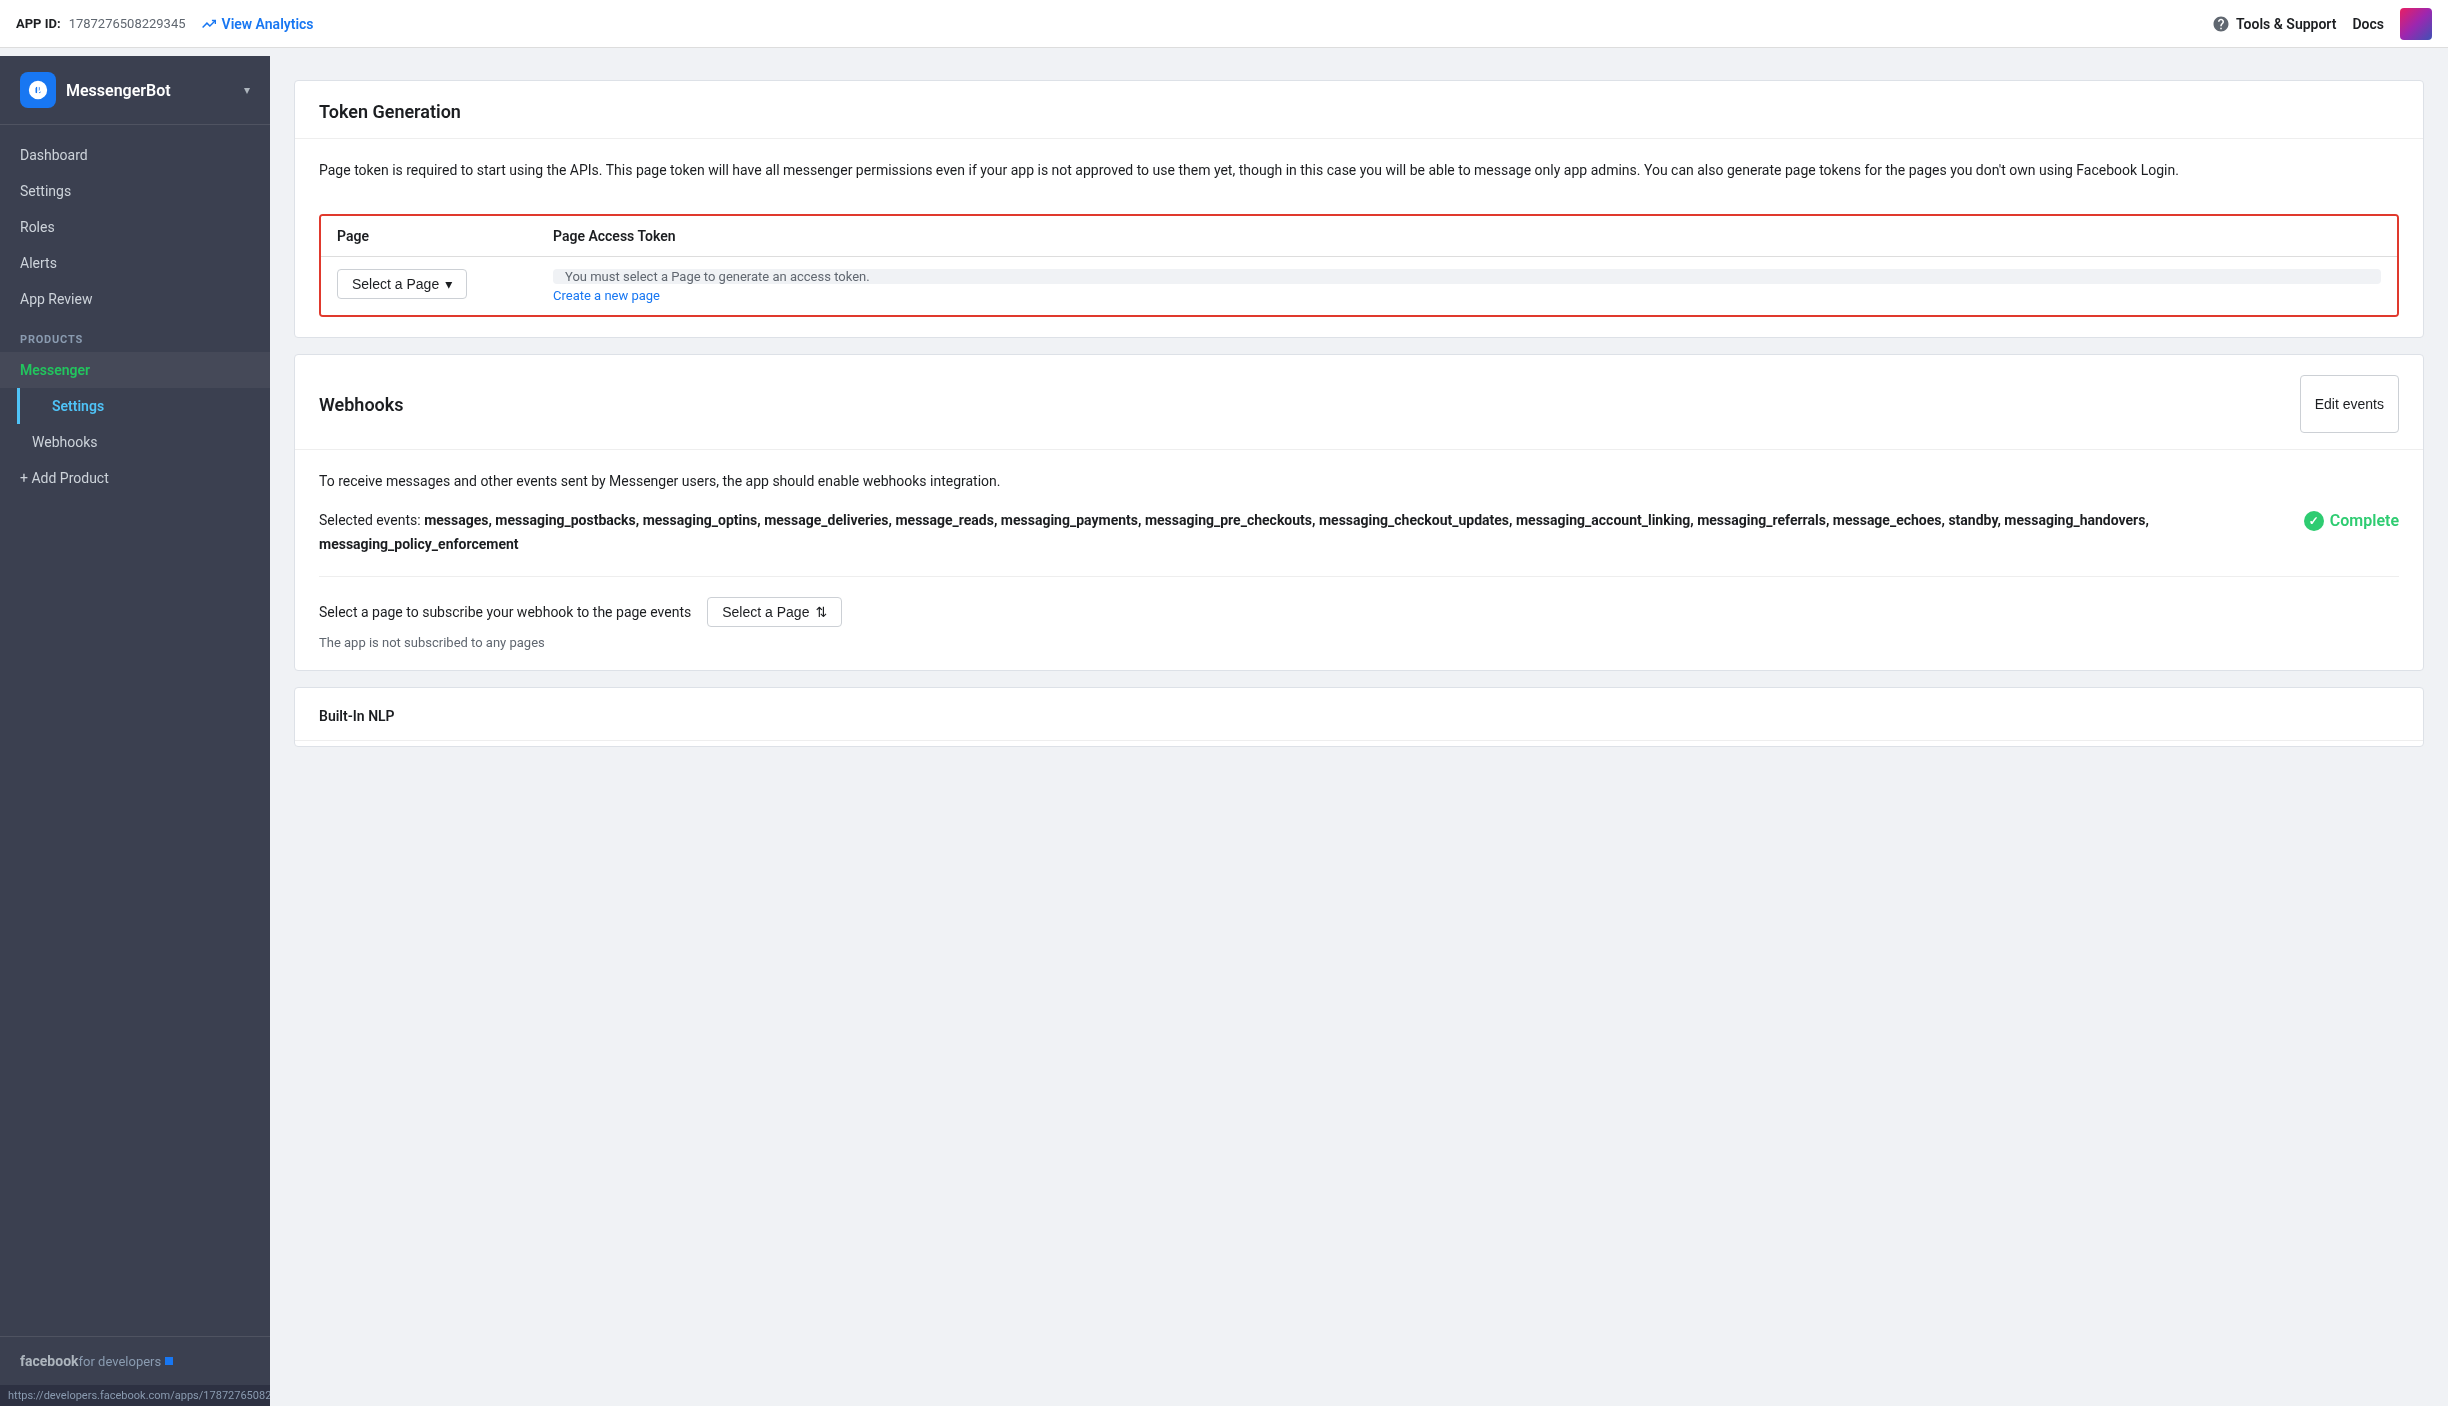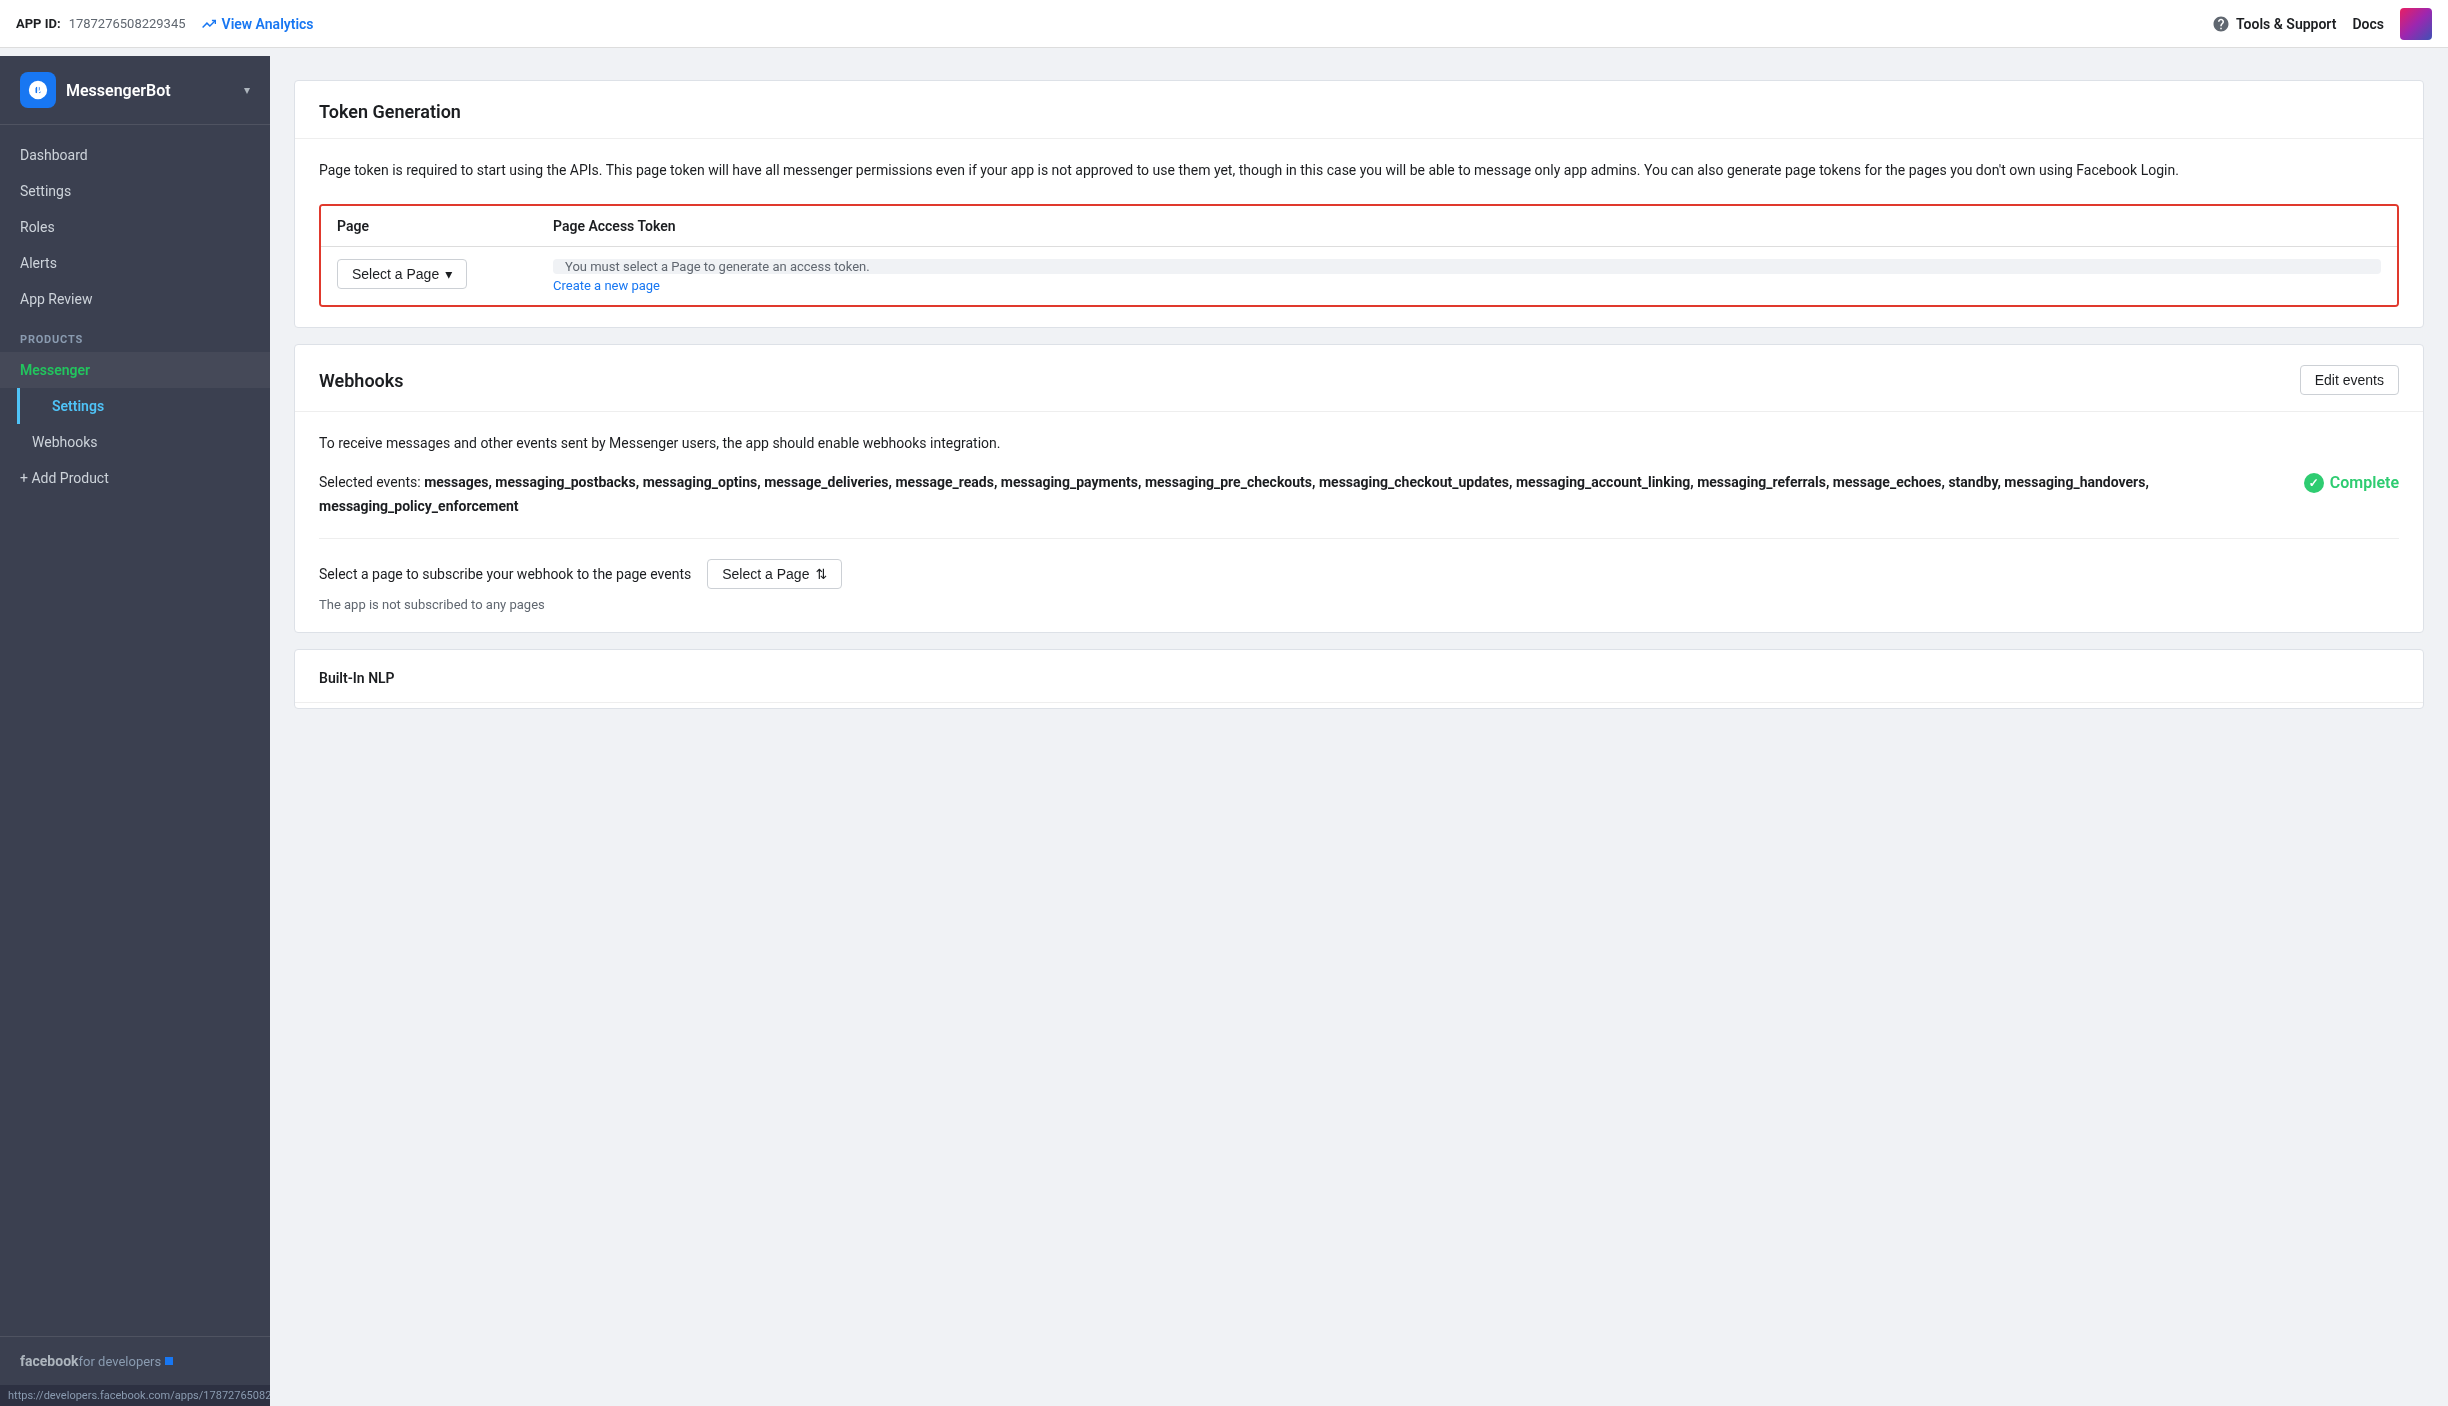--- a/index.html
+++ b/index.html
@@ -212,21 +212,21 @@
       font-weight: 600;
       color: #1c1e21;
     }
     .card-body {
       padding: 20px 24px;
     }
     .card-description {
       font-size: 14px;
       line-height: 1.6;
       color: #1c1e21;
-      margin-bottom: 23px;
+      margin-bottom: 33px;
     }
 
     
     .token-table {
       border: 2px solid #e0392d;
       border-radius: 4px;
       overflow: hidden;
     }
     .token-table-header {
       display: grid;
@@ -282,21 +282,21 @@
       justify-content: space-between;
       padding: 20px 24px 16px;
       border-bottom: 1px solid #eee;
     }
     .webhooks-title {
       font-size: 18px;
       font-weight: 600;
       color: #1c1e21;
     }
     .edit-events-btn {
-      padding: 6px 14px;
+      padding: 20px 14px;
       border: 1px solid #ccd0d5;
       border-radius: 4px;
       background: #fff;
       font-size: 14px;
       color: #1c1e21;
       cursor: pointer;
     }
     .webhooks-body {
       padding: 20px 24px;
     }

